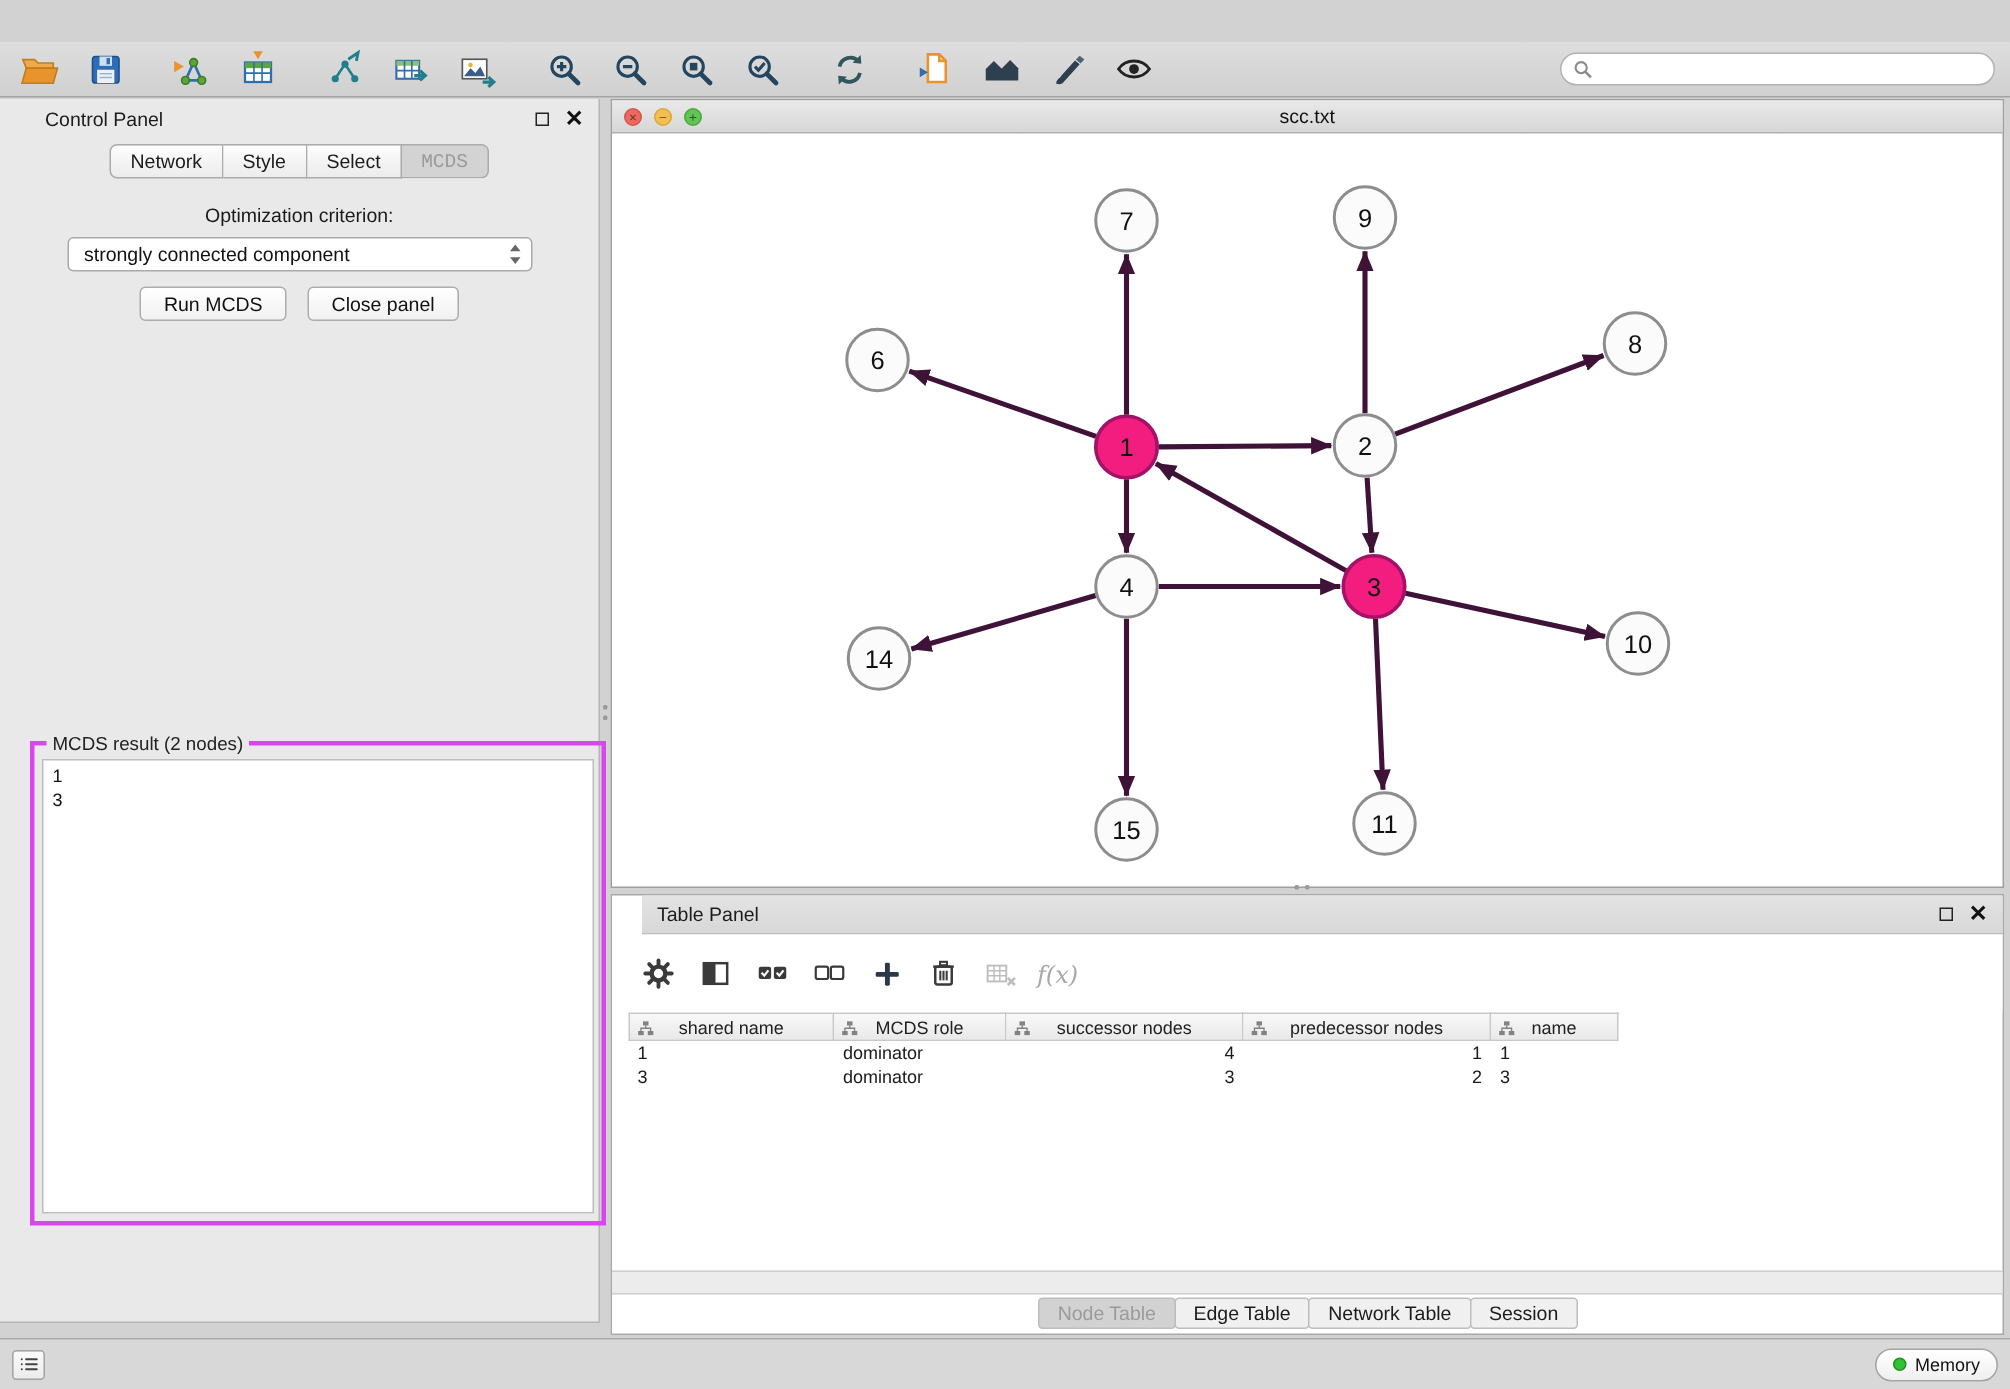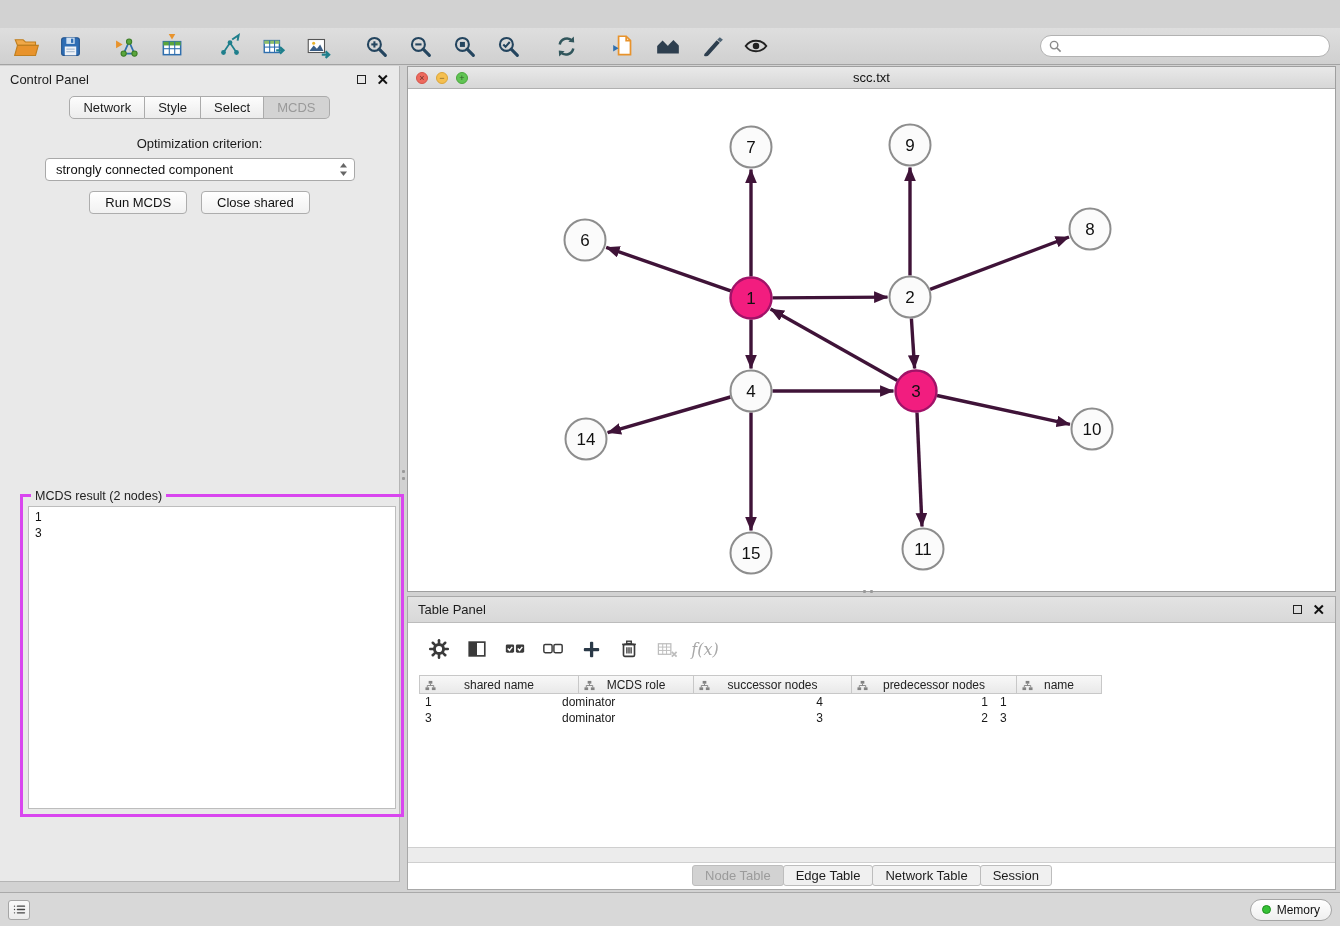--- a/index.html
+++ b/index.html
@@ -22,35 +22,35 @@
     background:transparent; border:none; cursor:default; }
   .tbtn svg { display:block; }
   .search { margin-left:auto; width:290px; height:22px; background:#fff;
     border:1px solid #b2b2b2; border-radius:11px; display:flex; align-items:center;
     padding:0 8px; gap:5px; }
   .search input { border:none; outline:none; flex:1; font-size:12px; background:transparent;
     font-family:"Liberation Sans", sans-serif; }
 
   
   .phead { height:26px; display:flex; align-items:center; padding:0 10px;
-    font-size:13px; color:#1c1c1c; }
+    font-size:13px; color:#1c1c1c;margin-left:20px; }
   .phead .sp { flex:1; }
   .float-box { width:9px; height:9px; border:1.5px solid #222; display:inline-block;
     margin-right:10px; }
   .close-x { font-size:15px; font-weight:bold; color:#111; line-height:1; }
 
   
   .control-panel { position:absolute; left:0; top:66px; width:400px; height:816px;
     background:#e9e9e9; border-right:1px solid #b5b5b5; border-bottom:1px solid #b5b5b5; }
   .ctabs { position:absolute; left:0; top:30px; width:100%; display:flex;
     justify-content:center; }
   .ctabs .tab { border:1px solid #ababab; border-left:none; background:linear-gradient(#fdfdfd,#ececec);
     font-size:13px; color:#1c1c1c; padding:3px 13px; }
   .ctabs .tab:first-child { border-left:1px solid #ababab; border-radius:5px 0 0 5px; }
-  .ctabs .tab:last-child { border-radius:0 5px 5px 0; }
+  .ctabs .tab:last-child { border-radius:0 5px 5px 0;font-family:Liberation Mono, monospace; }
   .ctabs .tab.active { background:#d3d3d3; color:#9a9a9a; }
   .opt-label { position:absolute; left:0; top:70px; width:100%; text-align:center;
     font-size:13px; color:#1a1a1a; }
   .combo { position:absolute; left:45px; top:92px; width:310px; height:23px;
     background:#fff; border:1px solid #a9a9a9; border-radius:4px; display:flex;
     align-items:center; padding:0 6px 0 10px; font-size:13px; color:#111; }
   .combo .cval { flex:1; }
   .btnrow { position:absolute; left:0; top:125px; width:100%; display:flex;
     justify-content:center; gap:14px; }
   .btn { background:linear-gradient(#ffffff,#f1f1f1); border:1px solid #adadad;
@@ -301,21 +301,21 @@
     <div class="opt-label">Optimization criterion:</div>
     <div class="combo">
       <span class="cval">strongly connected component</span>
       <svg width="9" height="15" viewBox="0 0 9 15">
         <path d="M4.5 1 L8 5.5 H1 Z" fill="#666"></path>
         <path d="M4.5 14 L1 9.5 H8 Z" fill="#666"></path>
       </svg>
     </div>
     <div class="btnrow">
       <button class="btn">Run MCDS</button>
-      <button class="btn">Close shared</button>
+      <button class="btn">Close panel</button>
     </div>
     <div class="groupbox">
       <span class="groupbox-title">MCDS result (2 nodes)</span>
       <div class="listbox">
           <div class="li">1</div>
           <div class="li">3</div>
         </div>
     </div>
   </div>
 
@@ -479,21 +479,21 @@
           <line x1="2.5" y1="9.5" x2="15.5" y2="9.5" stroke="#bdbdbd"></line>
           <line x1="2.5" y1="13" x2="15.5" y2="13" stroke="#bdbdbd"></line>
           <path d="M16.5 14.5 l5 5 M21.5 14.5 l-5 5" stroke="#bdbdbd" stroke-width="1.8"></path>
         </svg>
       </span>
       <span class="tbtn fx">f(x)</span>
     </div>
 
     <div class="tp-table">
       <div class="tp-headrow">
-          <div class="th" style="width: 160px;">
+          <div class="th" style="width: 137px;">
             <svg class="hicon" width="11" height="11" viewBox="0 0 12 12">
               <rect x="4" y="1" width="4" height="3" fill="#828282"></rect>
               <rect x="0.5" y="8" width="4" height="3" fill="#828282"></rect>
               <rect x="7.5" y="8" width="4" height="3" fill="#828282"></rect>
               <path d="M6 4 v2 M2.5 8 v-2 h7 v2" stroke="#828282" fill="none"></path>
             </svg>
             <span>shared name</span>
           </div>
           <div class="th" style="width: 115px;">
             <svg class="hicon" width="11" height="11" viewBox="0 0 12 12">

